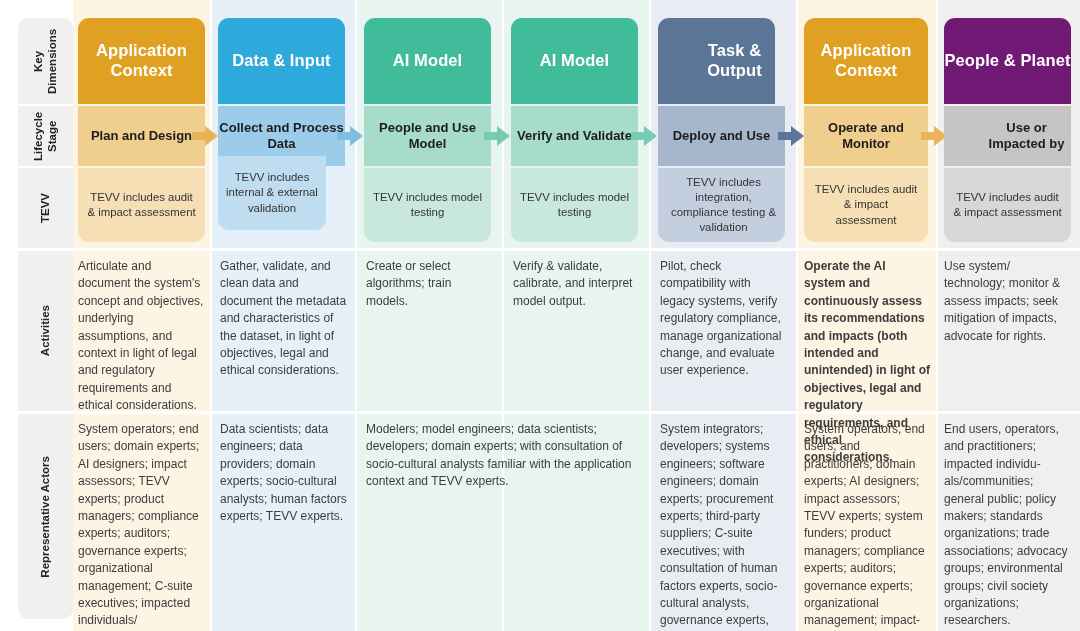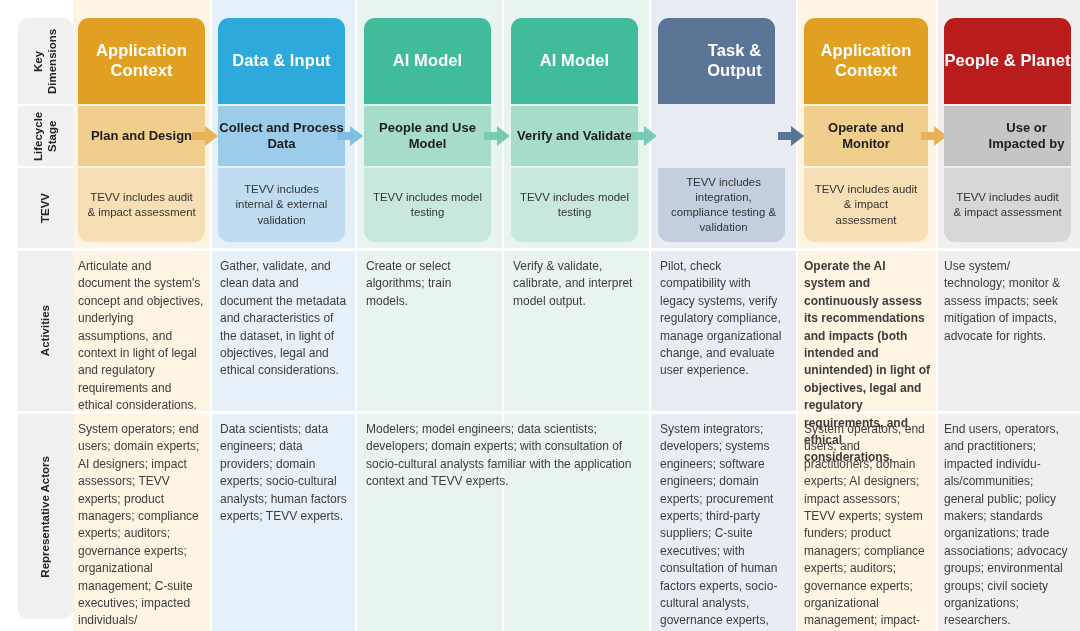--- a/index.html
+++ b/index.html
@@ -119,21 +119,21 @@
   <svg class="arrow" style="left:192px;top:125px;" viewBox="0 0 26 22">
     <path d="M0 7 h13 V1 L26 11 L13 21 V15 H0 Z" fill="#E8B35A"></path>
   </svg>
 
   <div class="card kd" style="left:218px;top:18px;width:127px;height:86px;background:#2EA9DB;">
     <div>Data &amp; Input</div>
   </div>
   <div class="card ls" style="left:218px;top:106px;width:127px;height:60px;background:#9DCBEA;">
     <div>Collect and Process Data</div>
   </div>
-  <div class="card tv" style="left:218px;top:168px;width:127px;height:74px;background:#BFDCF1;">
+  <div class="card tv" style="left:218px;top:156px;width:108px;height:74px;background:#BFDCF1;">
     <div>TEVV includes internal &amp; external validation</div>
   </div>
   <div class="cell" style="left:220px;top:258px;width:128px;height:148px;">
     <div>Gather, validate, and clean data and document the metadata and characteristics of the dataset, in light of objectives, legal and ethical considerations.</div>
   </div>
   <div class="cell" style="left:220px;top:421px;width:128px;height:195px;">
     <div>Data scientists; data engineers; data providers; domain experts; socio-cultural analysts; human factors experts; TEVV experts.</div>
   </div>
 
   <svg class="arrow" style="left:337px;top:125px;" viewBox="0 0 26 22">
@@ -174,20 +174,23 @@
     <div>Verify &amp; validate, calibrate, and interpret model output.</div>
   </div>
 
   <svg class="arrow" style="left:631px;top:125px;" viewBox="0 0 26 22">
     <path d="M0 7 h13 V1 L26 11 L13 21 V15 H0 Z" fill="#76CBB2"></path>
   </svg>
 
   <div class="card kd" style="left:658px;top:18px;width:117px;height:86px;background:#5A7595;padding-left:36px;">
     <div>Task &amp; Output</div>
   </div>
+  <div class="card ls" style="left:658px;top:106px;width:127px;height:60px;background:#A5B6CD;">
+    <div>Deploy and Use</div>
+  </div>
   <div class="card tv" style="left:658px;top:168px;width:127px;height:74px;background:#C3CFDF;padding-left:12px;">
     <div>TEVV includes integration, compliance testing &amp; validation</div>
   </div>
   <div class="cell" style="left:660px;top:258px;width:128px;height:148px;">
     <div>Pilot, check compatibility with legacy systems, verify regulatory compliance, manage organizational change, and evaluate user experience.</div>
   </div>
   <div class="cell" style="left:660px;top:421px;width:128px;height:195px;">
     <div>System integrators; developers; systems engineers; software engineers; domain experts; procurement experts; third-party suppliers; C-suite executives; with consultation of human factors experts, socio-cultural analysts, governance experts, TEVV experts,</div>
   </div>
 
@@ -208,21 +211,21 @@
     <div>Operate the AI system and continuously assess its recommendations and impacts (both intended and unintended) in light of objectives, legal and regulatory requirements, and ethical considerations.</div>
   </div>
   <div class="cell" style="left:804px;top:421px;width:126px;height:195px;">
     <div>System operators, end users, and practitioners; domain experts; AI designers; impact assessors; TEVV experts; system funders; product managers; compliance experts; auditors; governance experts; organizational management; impact-ed individuals/communi-ties; evaluators.</div>
   </div>
 
   <svg class="arrow" style="left:921px;top:125px;" viewBox="0 0 26 22">
     <path d="M0 7 h13 V1 L26 11 L13 21 V15 H0 Z" fill="#E8B35A"></path>
   </svg>
 
-  <div class="card kd" style="left:944px;top:18px;width:127px;height:86px;background:#b91c1c;">
+  <div class="card kd" style="left:944px;top:18px;width:127px;height:86px;background:#701a75;">
     <div>People &amp; Planet</div>
   </div>
   <div class="card ls" style="left:944px;top:106px;width:127px;height:60px;background:#C6C5C3;padding-left:38px;">
     <div>Use or Impacted by</div>
   </div>
   <div class="card tv" style="left:944px;top:168px;width:127px;height:74px;background:#D8D7D5;">
     <div>TEVV includes audit &amp; impact assessment</div>
   </div>
   <div class="cell" style="left:944px;top:258px;width:128px;height:148px;">
     <div>Use system/ technology; monitor &amp; assess impacts; seek mitigation of impacts, advocate for rights.</div>

